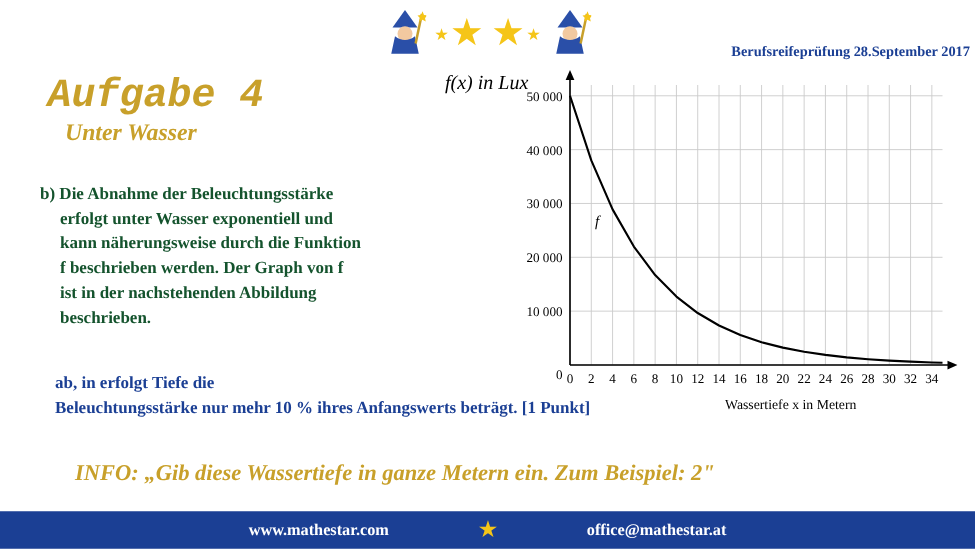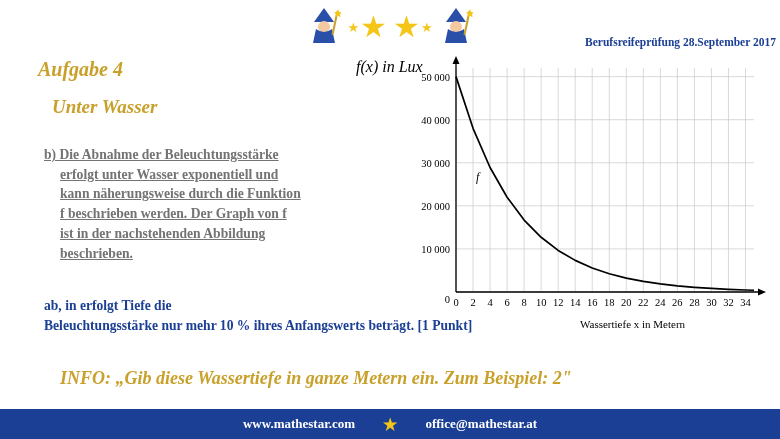--- a/index.html
+++ b/index.html
@@ -26,56 +26,56 @@
 
   .exam-date{
     position:absolute;top:36px;right:4px;
     font-family:"Liberation Serif", serif;
     font-size:11.5px;color:#1b3f94;font-weight:bold;
   }
 
   
   .title{
     position:absolute;left:38px;top:58px;
-    font-family:Liberation Serif, serif;
-    font-style:italic;font-weight:bold;font-size:20px;
+    font-family:Liberation Mono, monospace;
+    font-style:italic;font-weight:bold;font-size:32px;
     color:#c8a02a;
     text-shadow:0 1px 0 #fff;
   }
   .subtitle{
     position:absolute;left:52px;top:96px;
     font-family:"Liberation Serif", serif;
     font-style:italic;font-weight:bold;font-size:19px;
     color:#c8a02a;
   }
 
   .para-b{
-    position:absolute;left:44px;top:145px;width:330px;
-    color:#737373;font-weight:bold;font-size:13.6px;line-height:1.45;text-decoration:underline;
+    position:absolute;left:32px;top:145px;width:330px;
+    color:#14532d;font-weight:bold;font-size:13.6px;line-height:1.45;
   }
   .para-b .lead{display:block;}
   .para-b .ind{display:block;padding-left:16px;}
 
   .para-1{
     position:absolute;left:28px;top:296px;width:470px;
     color:#1b3f94;font-weight:bold;font-size:13.6px;line-height:1.45;
   }
   .para-1 .lead{display:block;}
   .para-1 .ind{display:block;padding-left:16px;}
 
   .info{
     position:absolute;left:60px;top:368px;width:700px;
     color:#c8a02a;font-style:italic;font-weight:bold;font-size:18px;
   }
 
   
   .footer{
     position:absolute;left:0;bottom:0;width:780px;height:30px;
     background:#1b3f94;color:#ffffff;
-    display:flex;align-items:center;justify-content:center;gap:28px;
+    display:flex;align-items:center;justify-content:center;gap:72px;
     font-size:13px;font-weight:bold;
   }
   .footer .fstar{color:#f5c518;font-size:16px;}
 
   
   .chart{
     position:absolute;left:398px;top:56px;width:368px;height:270px;
   }
   .chart svg{display:block;}
   .axis-label-y{

